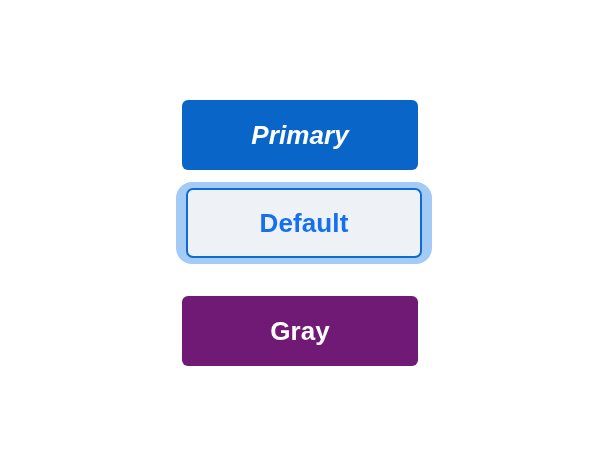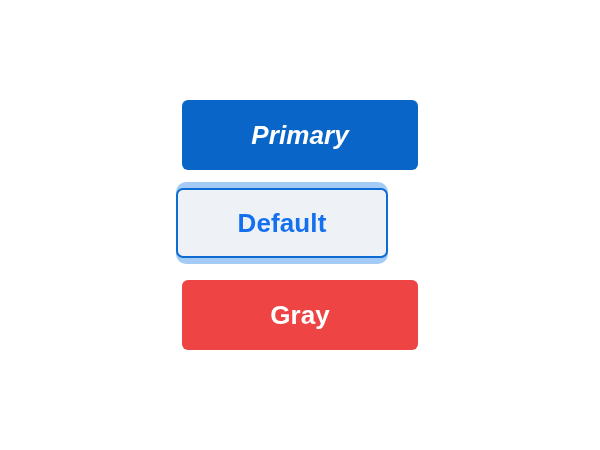--- a/index.html
+++ b/index.html
@@ -48,40 +48,41 @@
   .btn--primary {
     background: #0a65c8;
     color: #ffffff;
     font-style: italic;
   }
 
   
   
   .focus-wrap {
     box-sizing: border-box;
-    width: 212px;
+    width: 256px;
     height: 82px;
     margin-left: -6px;
-    border-radius: 10px;
+    border-radius: 16px;
     background: #a4cbf5;
     display: flex;
     align-items: center;
     justify-content: center;
   }
   .btn--default {
     background: #eef2f6;
     color: #1570ef;
     border: 2px solid #0d6bd4;
     border-radius: 7px;
   }
 
   
   .btn--gray {
-    background: #ef4444;
+    background: #701a75;
     color: #ffffff;
+    margin-top: 16px;
   }
 
   
   .gap-1 { height: 12px; }
   .gap-2 { height: 16px; }
 </style>
 </head>
 <body>
 
 <div id="button-stack">

